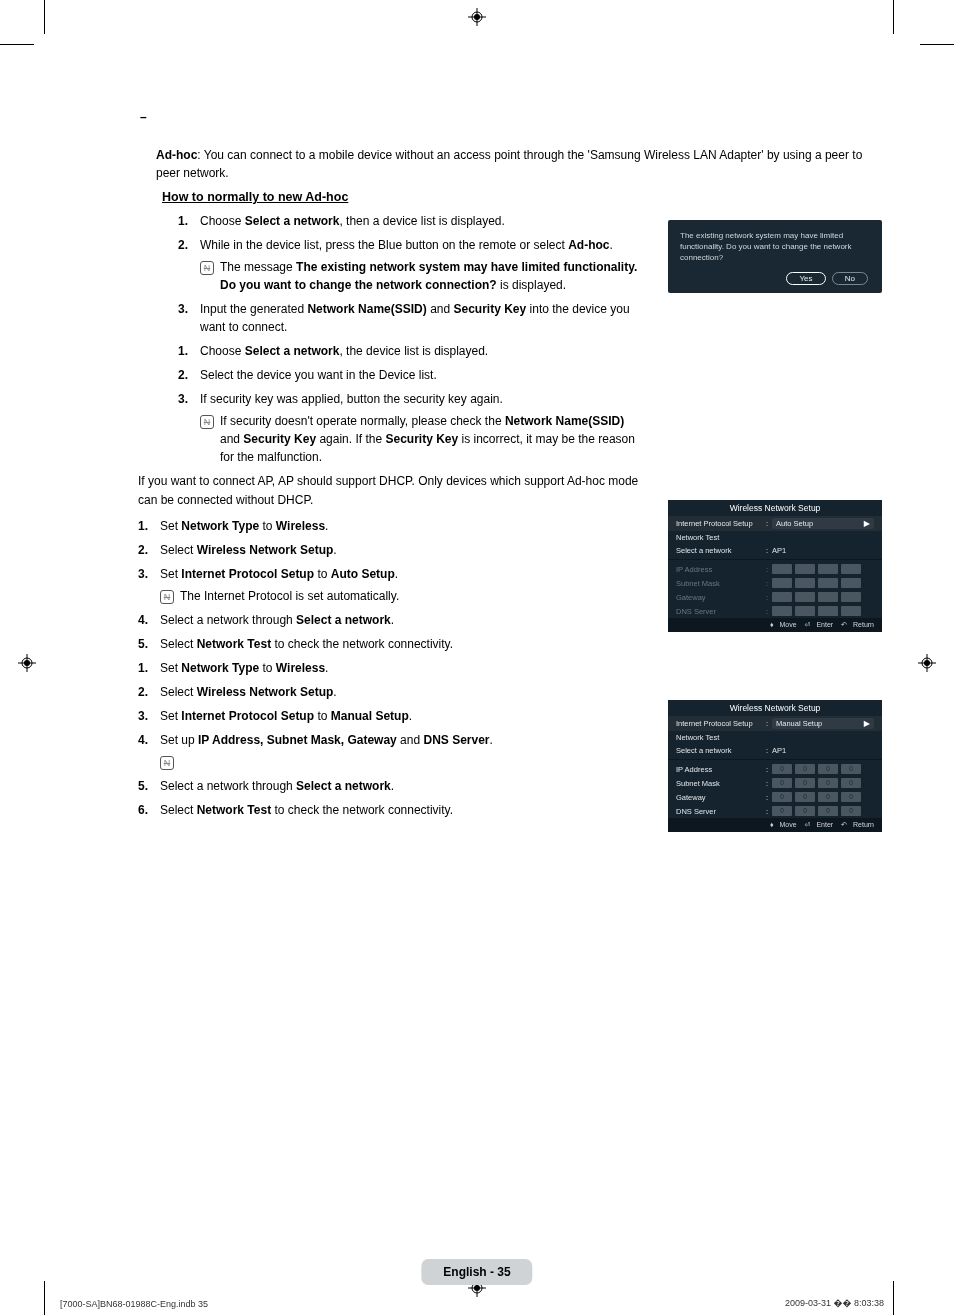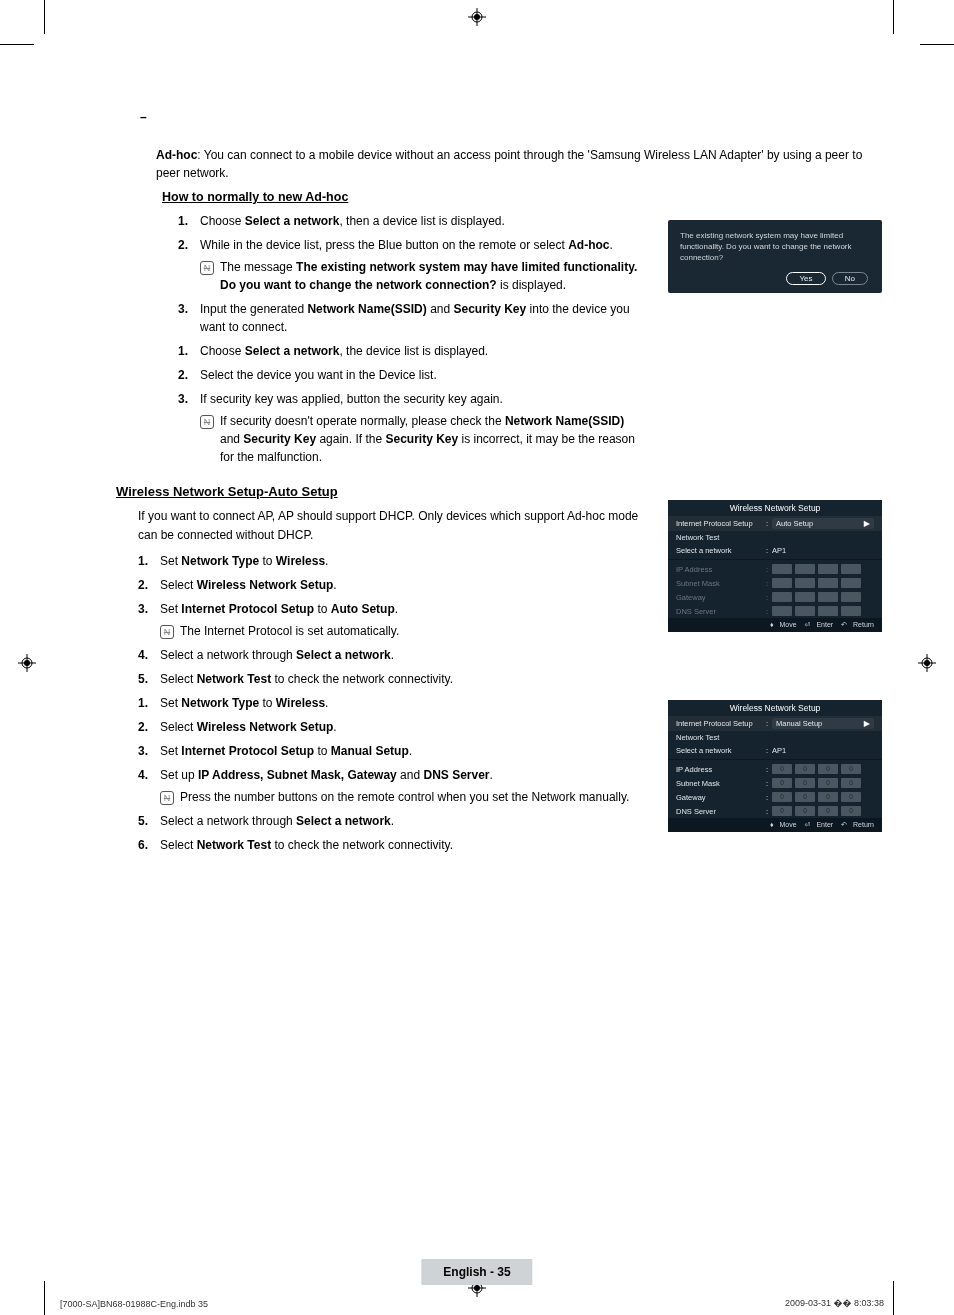--- a/index.html
+++ b/index.html
@@ -50,21 +50,21 @@
   .mcolon { flex:0 0 6px; }
   .mval { flex:1; }
   .arrow { font-size:8px; color:#fff; margin-left:auto; }
   .menu-divider { height:1px; background:#0d1720; margin:2px 0; }
   .ip-grid { display:flex; gap:3px; }
   .ip-cell { width:20px; height:10px; background:#4a5660; border-radius:1px; font-size:6.5px; color:#1a2833; text-align:center; line-height:10px; }
   .menu-foot { text-align:right; padding:3px 8px; font-size:7px; color:#cfd6db; background:#0d1720; }
   .menu-foot span { margin-left:6px; }
   .dim { color:#6a7680; }
   
-  .page-footer { position:absolute; bottom:30px; left:50%; transform:translateX(-50%); background:#d0d3d6; padding:6px 22px; font-weight:bold; font-size:12px; border-radius:1px; }
+  .page-footer { position:absolute; bottom:30px; left:50%; transform:translateX(-50%); background:#d0d3d6; padding:6px 22px; font-weight:bold; font-size:12px; border-radius:7px; }
   .print-foot-l { position:absolute; bottom:6px; left:60px; font-size:9px; color:#333; }
   .print-foot-r { position:absolute; bottom:6px; right:70px; font-size:9px; color:#333; }
 </style>
 </head>
 <body>
 
 <div class="page">
   <div class="crop-tl-v"></div>
   <div class="crop-tl-h"></div>
   <div class="crop-tr-v"></div>
@@ -276,21 +276,20 @@
       <div class="ol-num">3.</div>
       <div class="ol-body"><span>If security key was applied, button the security key again.</span>
         <div class="note-item">
           <div class="note-icon"><span class="n">N</span></div>
           <div><span>If security doesn't operate normally, please check the </span><b>Network Name(SSID)</b><span> and </span><b>Security Key</b><span> again. If the </span><b>Security Key</b><span> is incorrect, it may be the reason for the malfunction.</span></div>
         </div>
       </div>
     </div>
 
     <div style="margin-left:-24px;">
-      <div class="section-head">Wireless Network Setup-Auto Setup</div>
       <div class="section-body">If you want to connect AP, AP should support DHCP. Only devices which support Ad-hoc mode can be connected without DHCP.</div>
       <div class="ol2">
         <div class="ol-item">
             <div class="ol-num">1.</div>
             <div class="ol-body-noside"><span>Set </span><b>Network Type</b><span> to </span><b>Wireless</b><span>.</span></div>
           </div>
         <div class="ol-item">
             <div class="ol-num">2.</div>
             <div class="ol-body-noside"><span>Select </span><b>Wireless Network Setup</b><span>.</span></div>
           </div>
@@ -324,21 +323,20 @@
           </div>
         <div class="ol-item">
             <div class="ol-num">3.</div>
             <div class="ol-body-noside"><span>Set </span><b>Internet Protocol Setup</b><span> to </span><b>Manual Setup</b><span>.</span></div>
           </div>
         <div class="ol-item">
             <div class="ol-num">4.</div>
             <div class="ol-body-noside"><span>Set up </span><b>IP Address, Subnet Mask, Gateway</b><span> and </span><b>DNS Server</b><span>.</span>
           <div class="note-item">
                 <div class="note-icon"><span class="n">N</span></div>
-                <div>Press the number buttons on the remote control when you set the Network manually.</div>
               </div>
         </div>
           </div>
         <div class="ol-item">
             <div class="ol-num">5.</div>
             <div class="ol-body-noside"><span>Select a network through </span><b>Select a network</b><span>.</span></div>
           </div>
         <div class="ol-item">
             <div class="ol-num">6.</div>
             <div class="ol-body-noside"><span>Select </span><b>Network Test</b><span> to check the network connectivity.</span></div>

